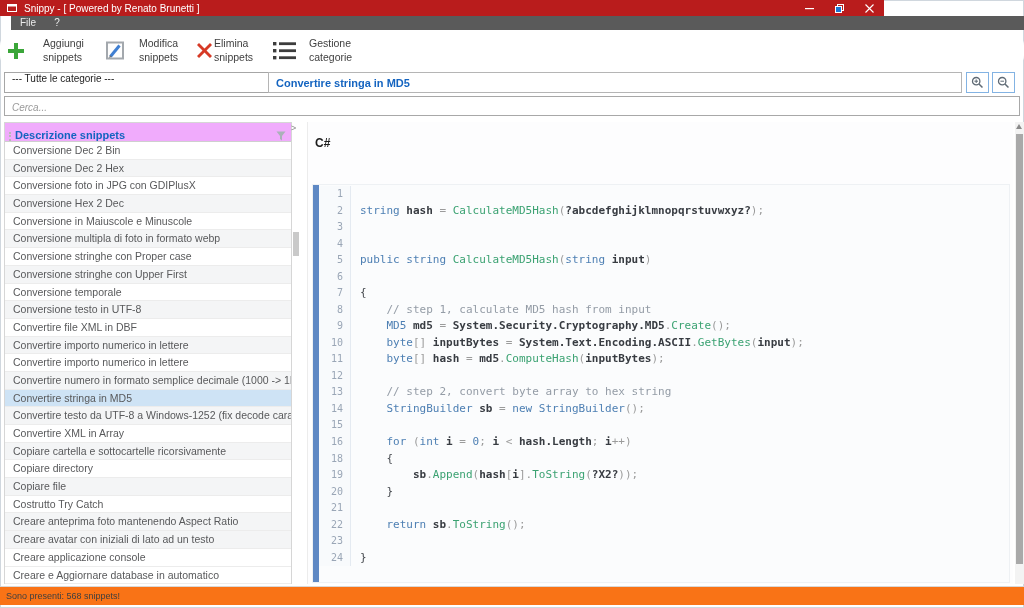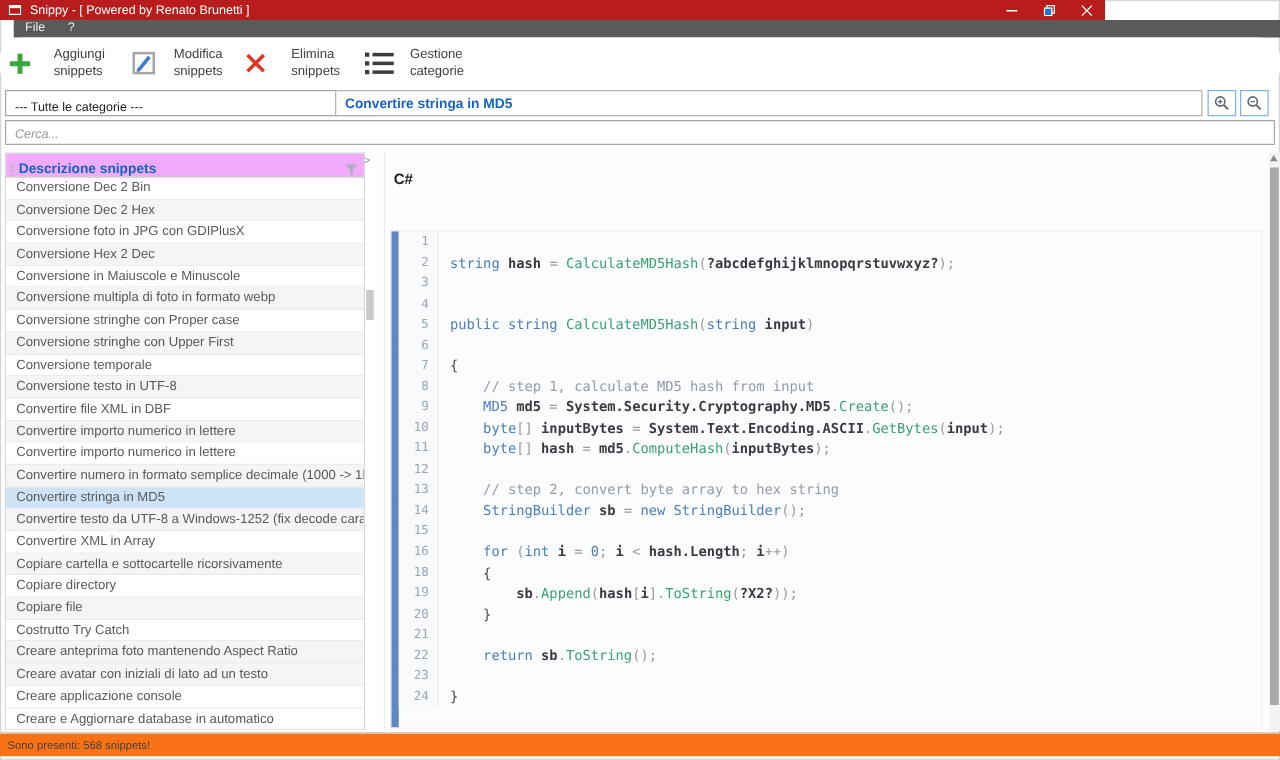--- a/index.html
+++ b/index.html
@@ -20,21 +20,21 @@
   .menubar { position:absolute; left:0; top:16px; width:1024px; height:14px;
     background:#5a5a5a; display:flex; align-items:center;margin-left:11px; }
   .menu-item { color:#ececec; font-size:10px; padding:0 9px; height:14px; line-height:14px; }
   
   .toolbar { position:absolute; left:0; top:30px; width:1024px; height:41px;
     background:#fff; display:flex; align-items:center;border-radius:16px; }
   .tb-icon { display:flex; align-items:center; justify-content:center; }
   .tb-label { font-size:10.5px; color:#3f3f3f; line-height:1.25; width:52px; }
   
   .dropdown { position:absolute; left:4px; top:72px; width:298px; height:21px;
-    border:1px solid #a6a6a6; background:#fff; display:flex; align-items:flex-end; }
+    border:1px solid #a6a6a6; background:#fff; display:flex; align-items:flex-start; }
   .dropdown .dd-text { font-size:10px; color:#222; margin-left:7px; }
   .dropdown .dd-arrow { margin-left:auto; margin-right:7px; font-size:8px; color:#555; }
   .snippet-titlebox { position:absolute; left:268px; top:72px; width:694px; height:21px;
     border:1px solid #b5b5b5; background:#fff; display:flex; align-items:center; }
   .snippet-titlebox span { font-size:11px; font-weight:bold; color:#1464c0; margin-left:7px; }
   .zoom-btn { position:absolute; top:72px; width:23px; height:21px; background:#fff;
     border:1px solid #83b3e3; display:flex; align-items:center; justify-content:center; }
   
   .searchbox { position:absolute; left:4px; top:96px; width:1016px; height:20px;
     border:1px solid #a8a8a8; background:#fff; }
@@ -140,21 +140,21 @@
       <path d="M5.2 19 L8 17.5 L5.8 16.2 Z" fill="#6b7075"></path>
     </svg>
   </span>
   <span class="tb-label" style="margin-left:12px;">Modifica snippets</span>
 
   <span class="tb-icon" style="margin-left:4px;">
     <svg width="19" height="19" viewBox="0 0 19 19">
         <path d="M2 4 L4 2 L9.5 7.5 L15 2 L17 4 L11.5 9.5 L17 15 L15 17 L9.5 11.5 L4 17 L2 15 L7.5 9.5 Z" fill="#d63a26"></path>
       </svg>
   </span>
-  <span class="tb-label" style="margin-left:19px;">Elimina snippets</span>
+  <span class="tb-label" style="">Elimina snippets</span>
 
   <span class="tb-icon" style="margin-left:6px;">
     <svg width="25" height="21" viewBox="0 0 25 21">
       <rect x="1" y="2" width="3.4" height="3.4" fill="#3c3c3c"></rect>
         <rect x="7" y="2.3" width="17" height="2.8" fill="#3c3c3c"></rect>
       <rect x="1" y="9" width="3.4" height="3.4" fill="#3c3c3c"></rect>
         <rect x="7" y="9.3" width="17" height="2.8" fill="#3c3c3c"></rect>
       <rect x="1" y="16" width="3.4" height="3.4" fill="#3c3c3c"></rect>
         <rect x="7" y="16.3" width="17" height="2.8" fill="#3c3c3c"></rect>
     </svg>

